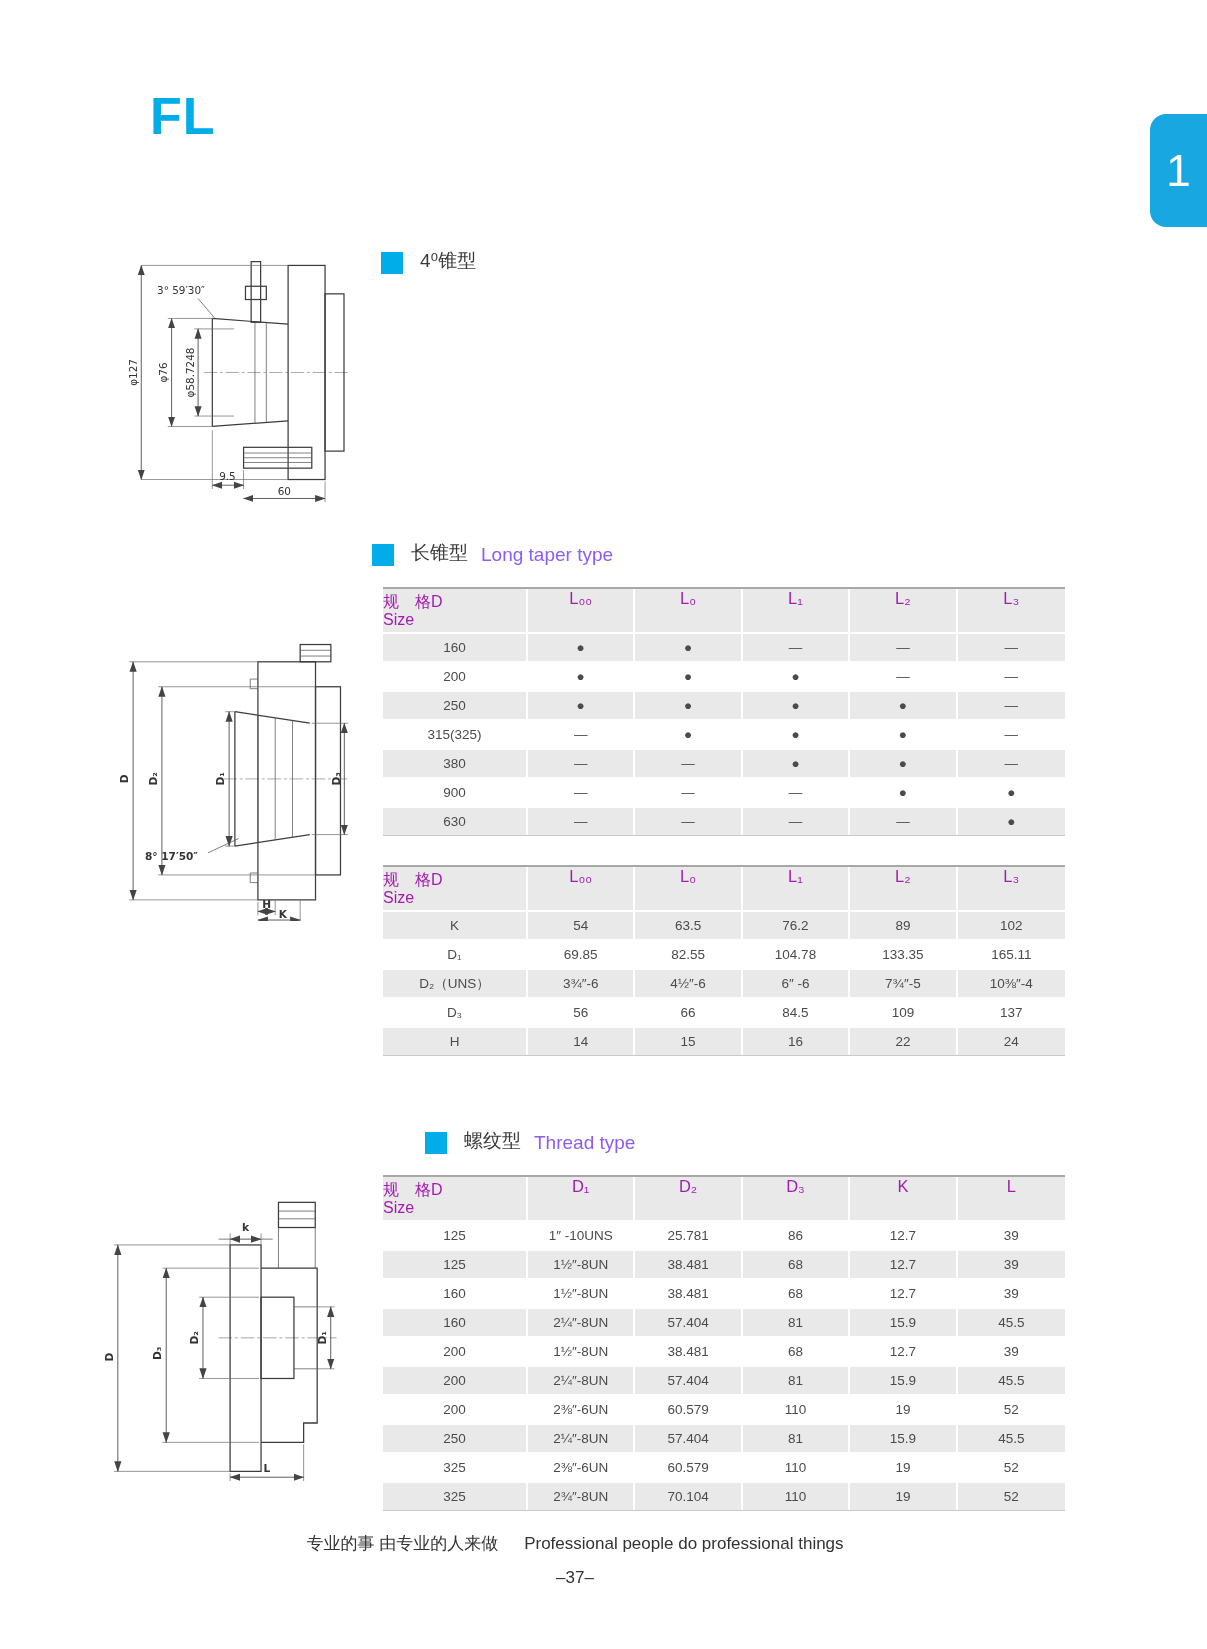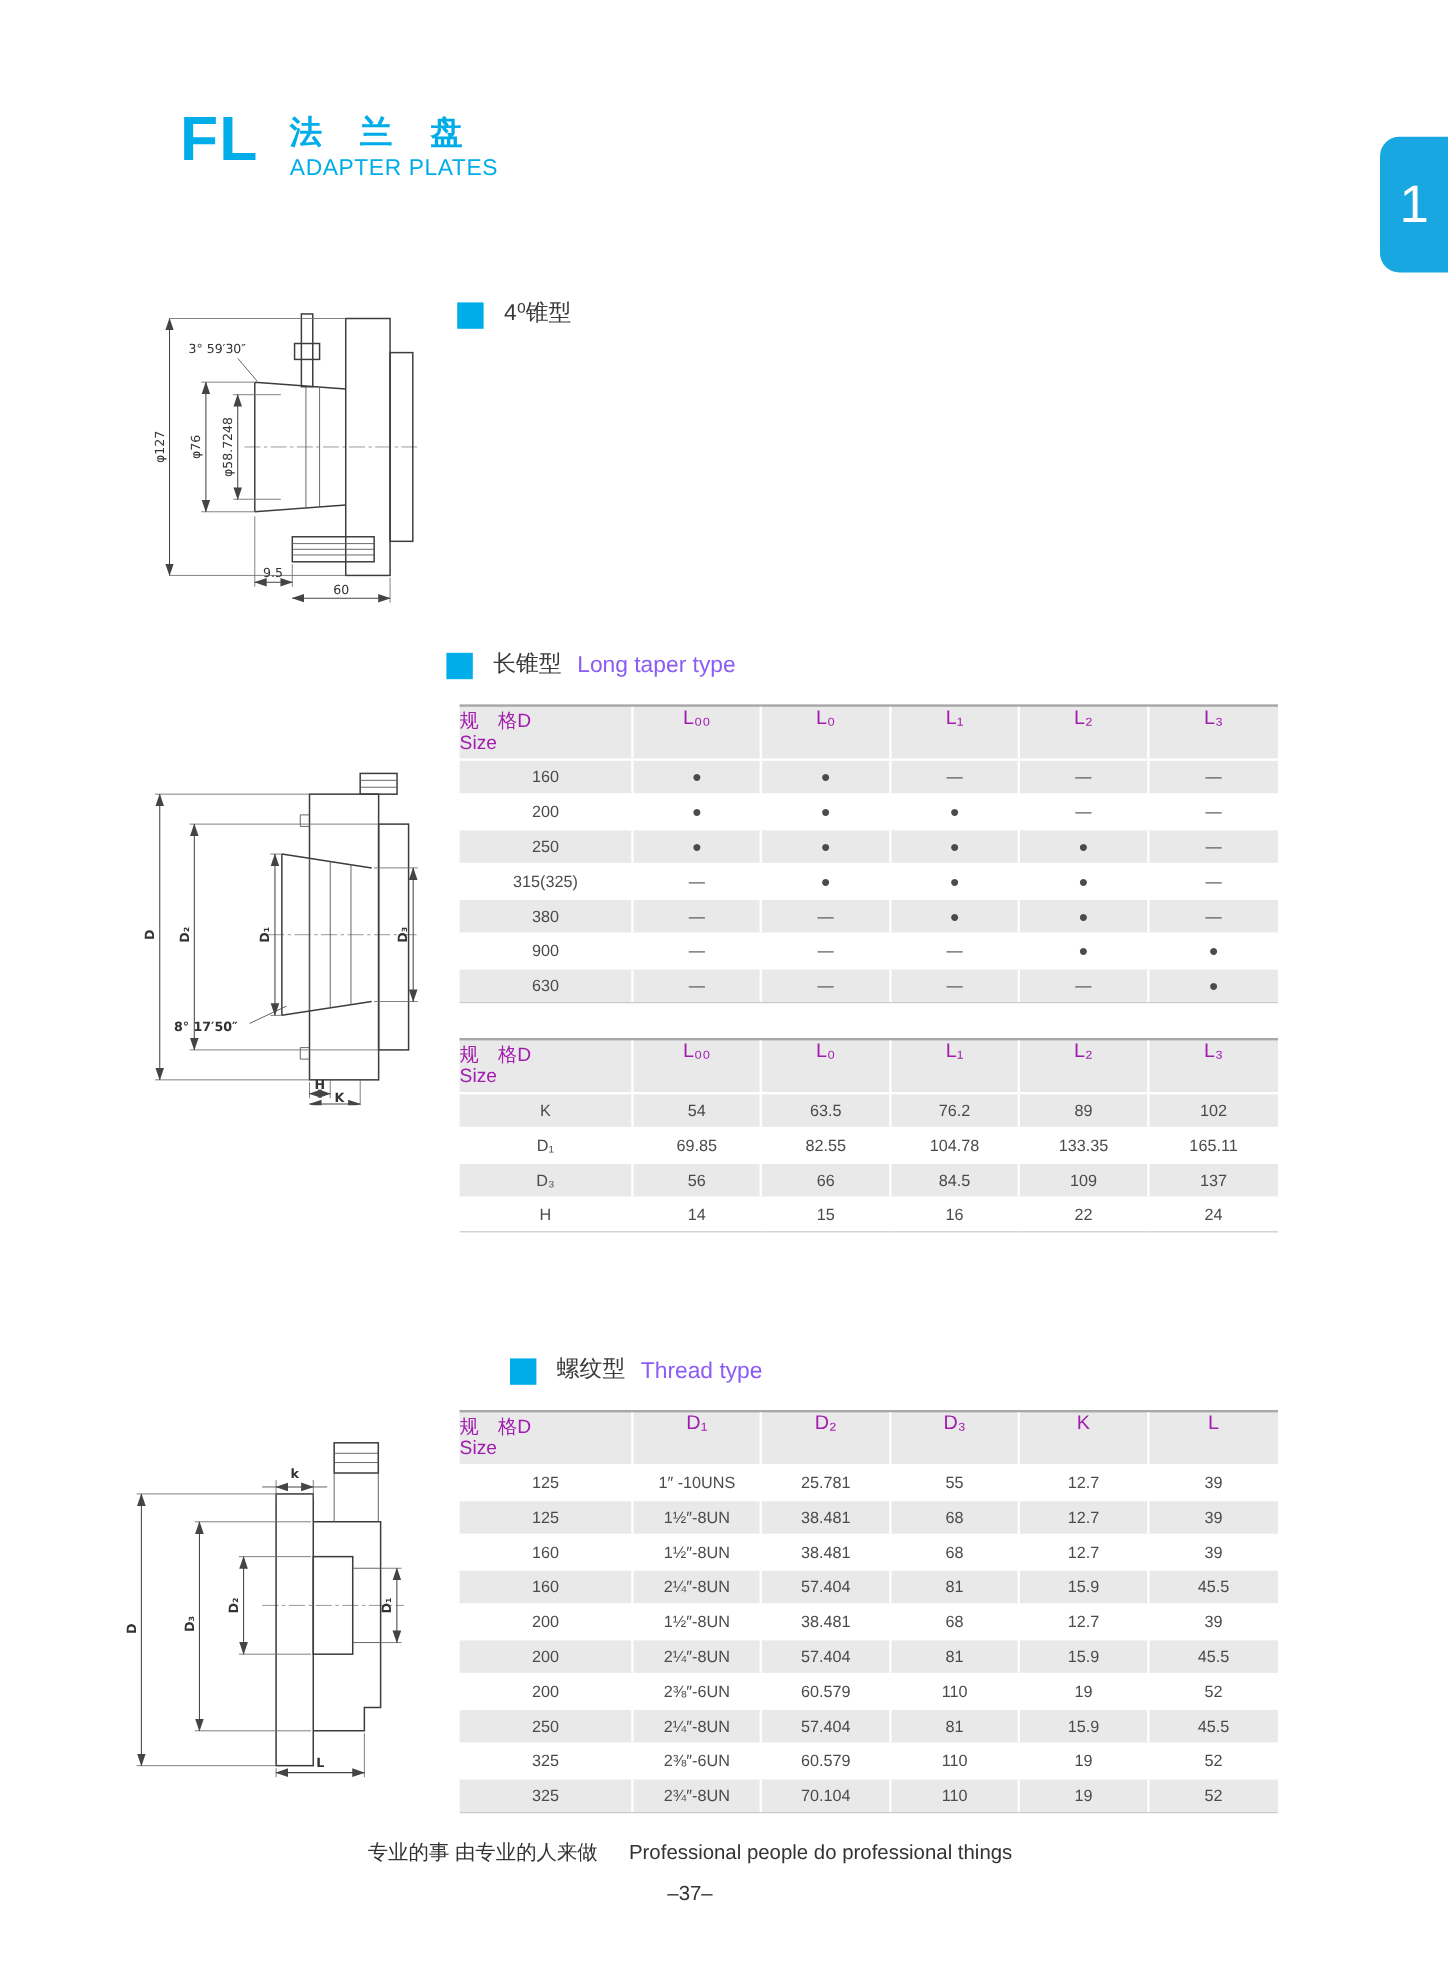--- a/index.html
+++ b/index.html
@@ -64,24 +64,20 @@
 <svg width="0" height="0" style="position:absolute" aria-hidden="true">
   <defs>
     <marker id="arr" viewBox="0 0 10 8" markerWidth="11" markerHeight="9" refX="9.5" refY="4" orient="auto-start-reverse" markerUnits="userSpaceOnUse">
       <path d="M0,0.6 L10,4 L0,7.4 Z" fill="#444"></path>
     </marker>
   </defs>
 </svg>
 
 <div class="hdr">
   <span class="fl">FL</span>
-  <span class="titles">
-    <span class="cn">法 兰 盘</span>
-    <span class="en">ADAPTER PLATES</span>
-  </span>
 </div>
 
 <div class="tab">
   <span>1</span>
 </div>
 
 <div class="sec" style="left:381px;top:248px;">
   <span class="sq"></span>
   <span class="lbl">4⁰锥型</span>
 </div>
@@ -258,20 +254,28 @@
 
   <div class="tr">
     <div class="td">D₁</div>
     <div class="td">69.85</div>
     <div class="td">82.55</div>
     <div class="td">104.78</div>
     <div class="td">133.35</div>
     <div class="td">165.11</div>
   </div>
 
+  <div class="tr">
+    <div class="td">D₂（UNS）</div>
+    <div class="td">3¾″-6</div>
+    <div class="td">4½″-6</div>
+    <div class="td">6″ -6</div>
+    <div class="td">7¾″-5</div>
+    <div class="td">10⅜″-4</div>
+  </div>
 
   <div class="tr">
     <div class="td">D₃</div>
     <div class="td">56</div>
     <div class="td">66</div>
     <div class="td">84.5</div>
     <div class="td">109</div>
     <div class="td">137</div>
   </div>
 
@@ -333,21 +337,21 @@
     <div class="td">D₂</div>
     <div class="td">D₃</div>
     <div class="td">K</div>
     <div class="td">L</div>
   </div>
   <div class="tbody zebra-even">
   <div class="tr">
     <div class="td">125</div>
     <div class="td">1″ -10UNS</div>
     <div class="td">25.781</div>
-    <div class="td">55</div>
+    <div class="td">86</div>
     <div class="td">12.7</div>
     <div class="td">39</div>
   </div>
 
   <div class="tr">
     <div class="td">125</div>
     <div class="td">1½″-8UN</div>
     <div class="td">38.481</div>
     <div class="td">68</div>
     <div class="td">12.7</div>

